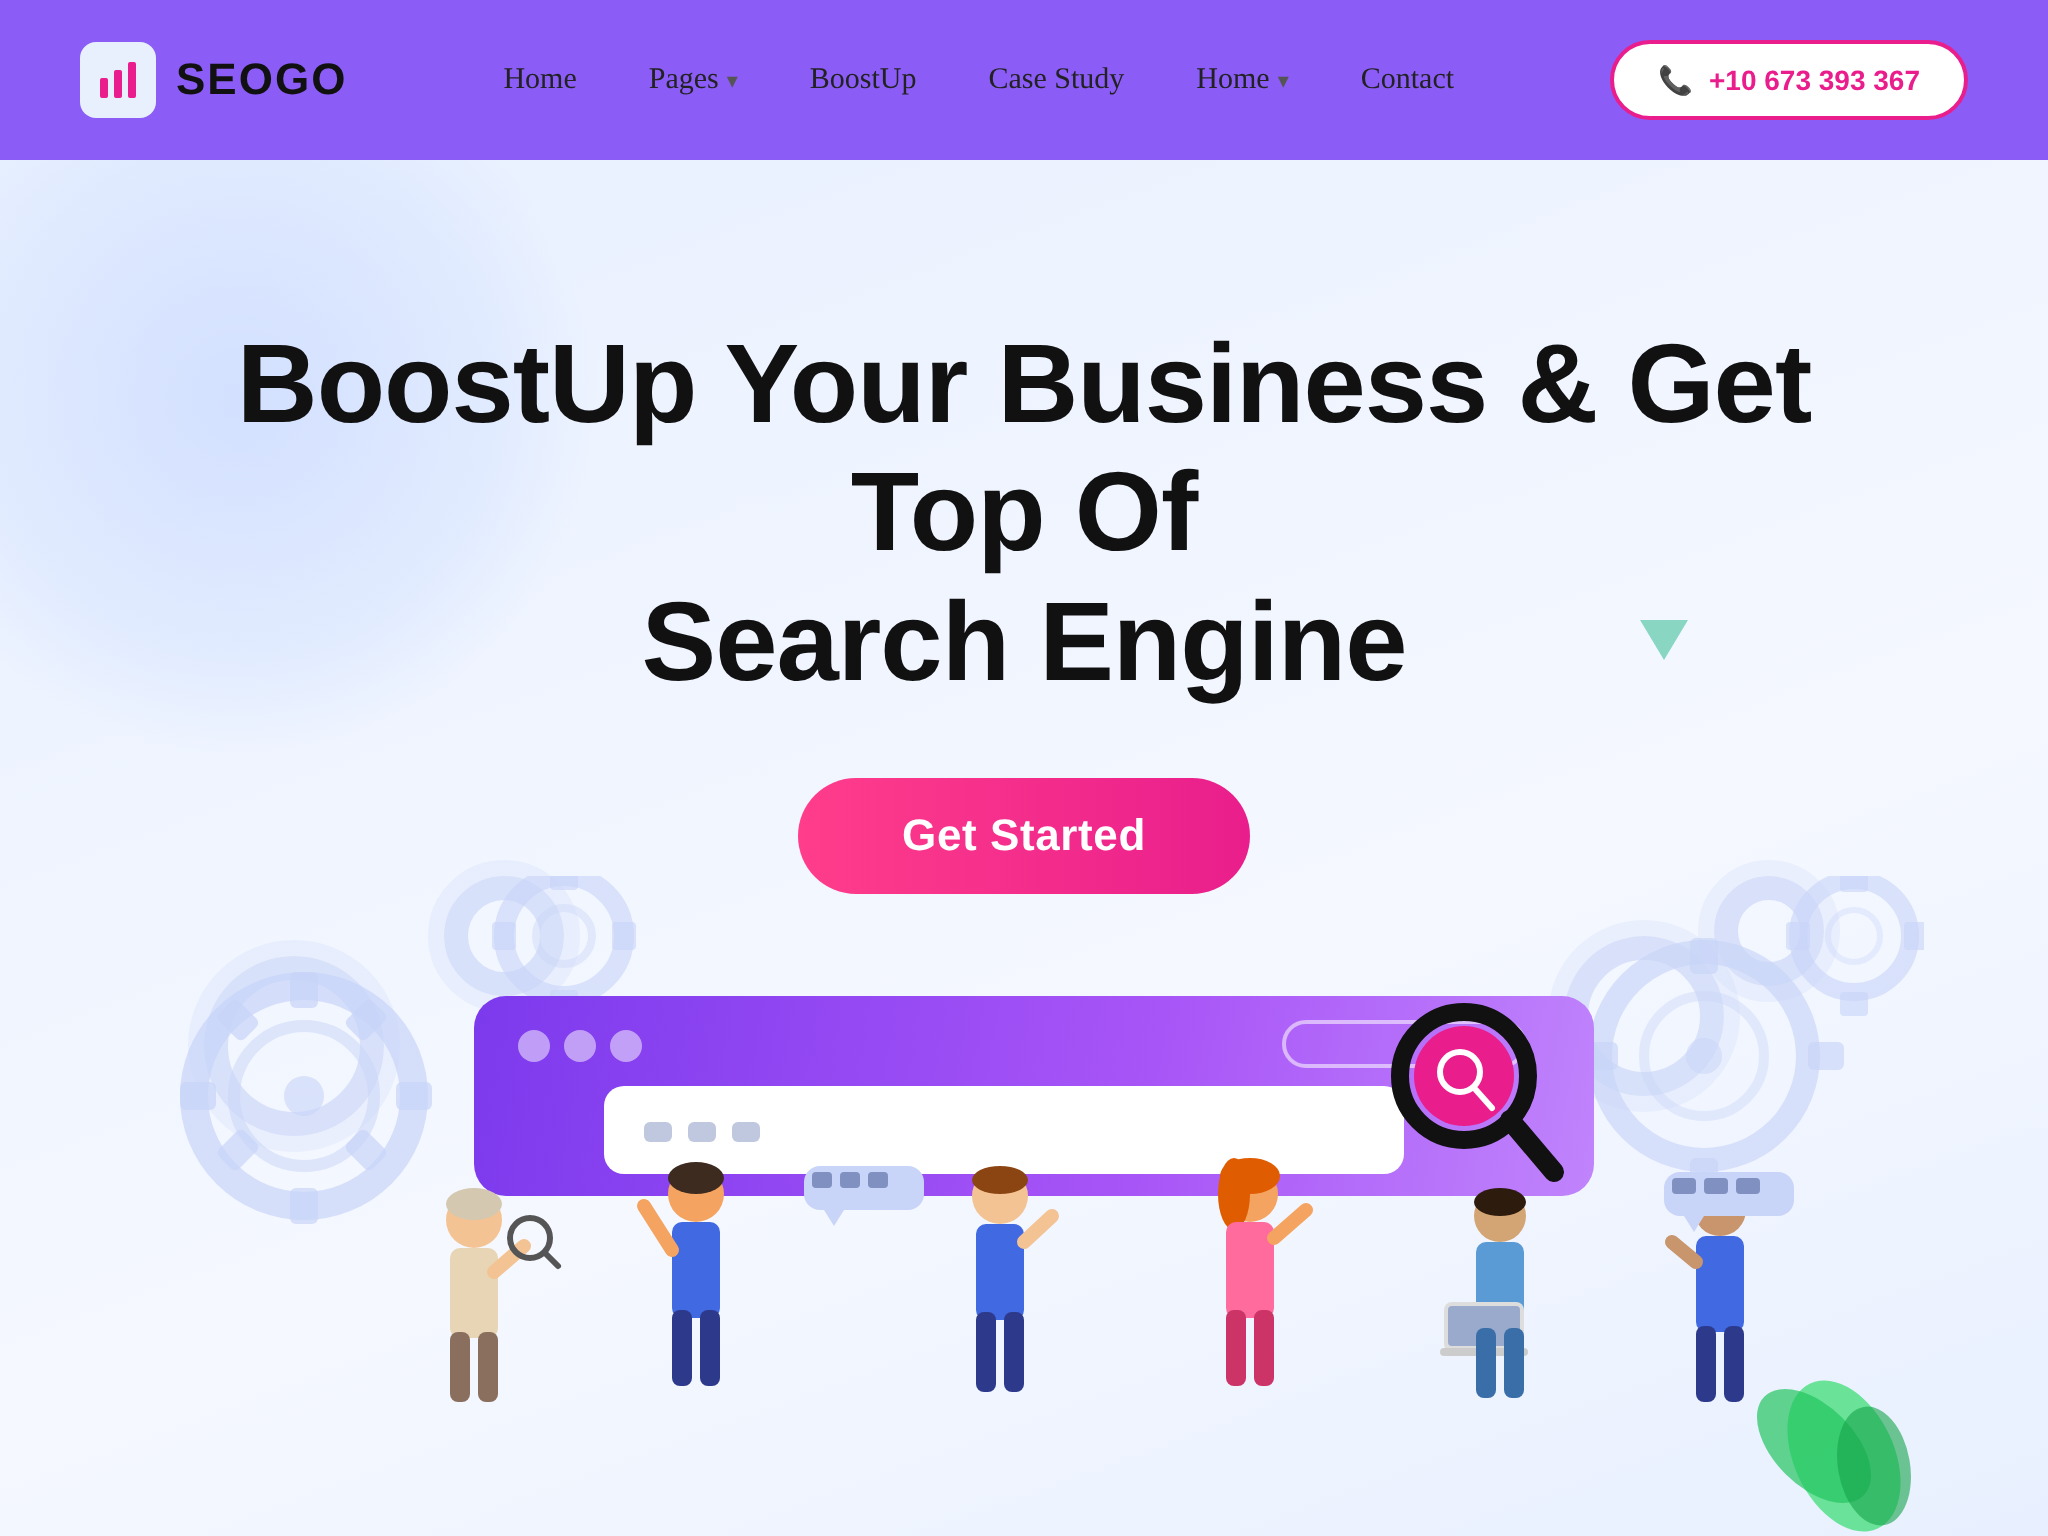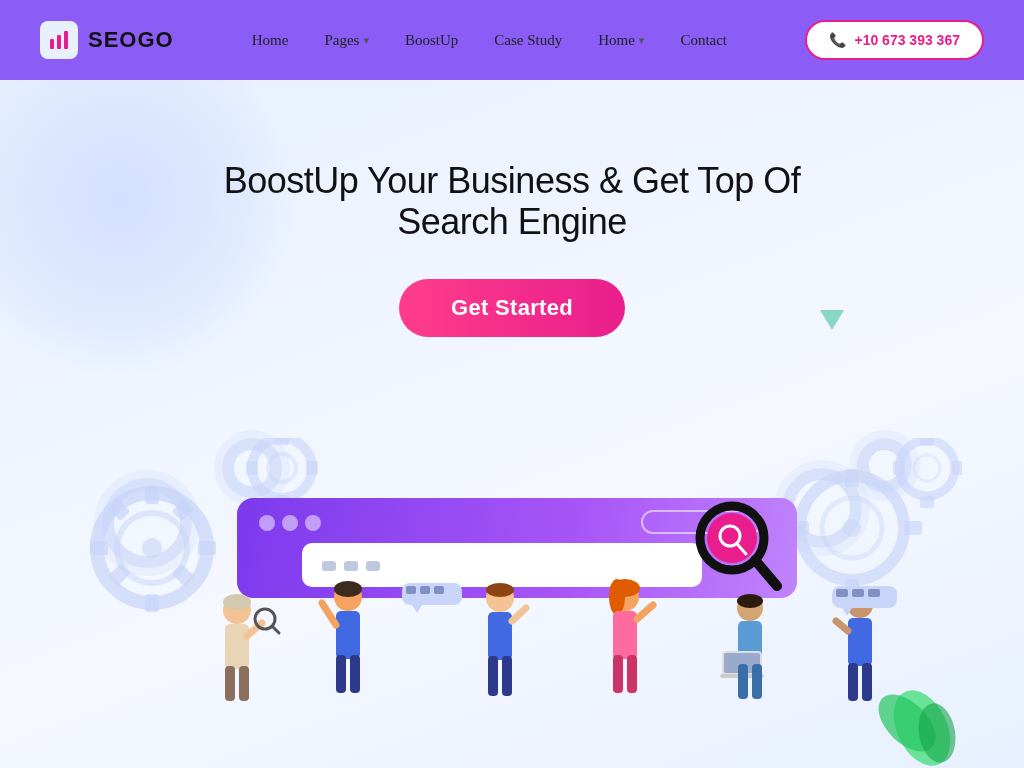--- a/index.html
+++ b/index.html
@@ -111,22 +111,22 @@
     }
 
     .hero-text {
       position: relative;
       z-index: 2;
       text-align: center;
       margin-top: 80px;
       padding: 0 80px;
     }
     .hero-title {
-      font-size: 36px;
-      font-weight: 400;
+      font-size: 56px;
+      font-weight: 700;
       color: #111;
       line-height: 1.15;
       letter-spacing: -0.5px;
     }
 
     .get-started-btn {
       margin-top: 36px;
       background: linear-gradient(90deg, #ff3d8b, #e91e8c);
       color: white;
       border: none;

